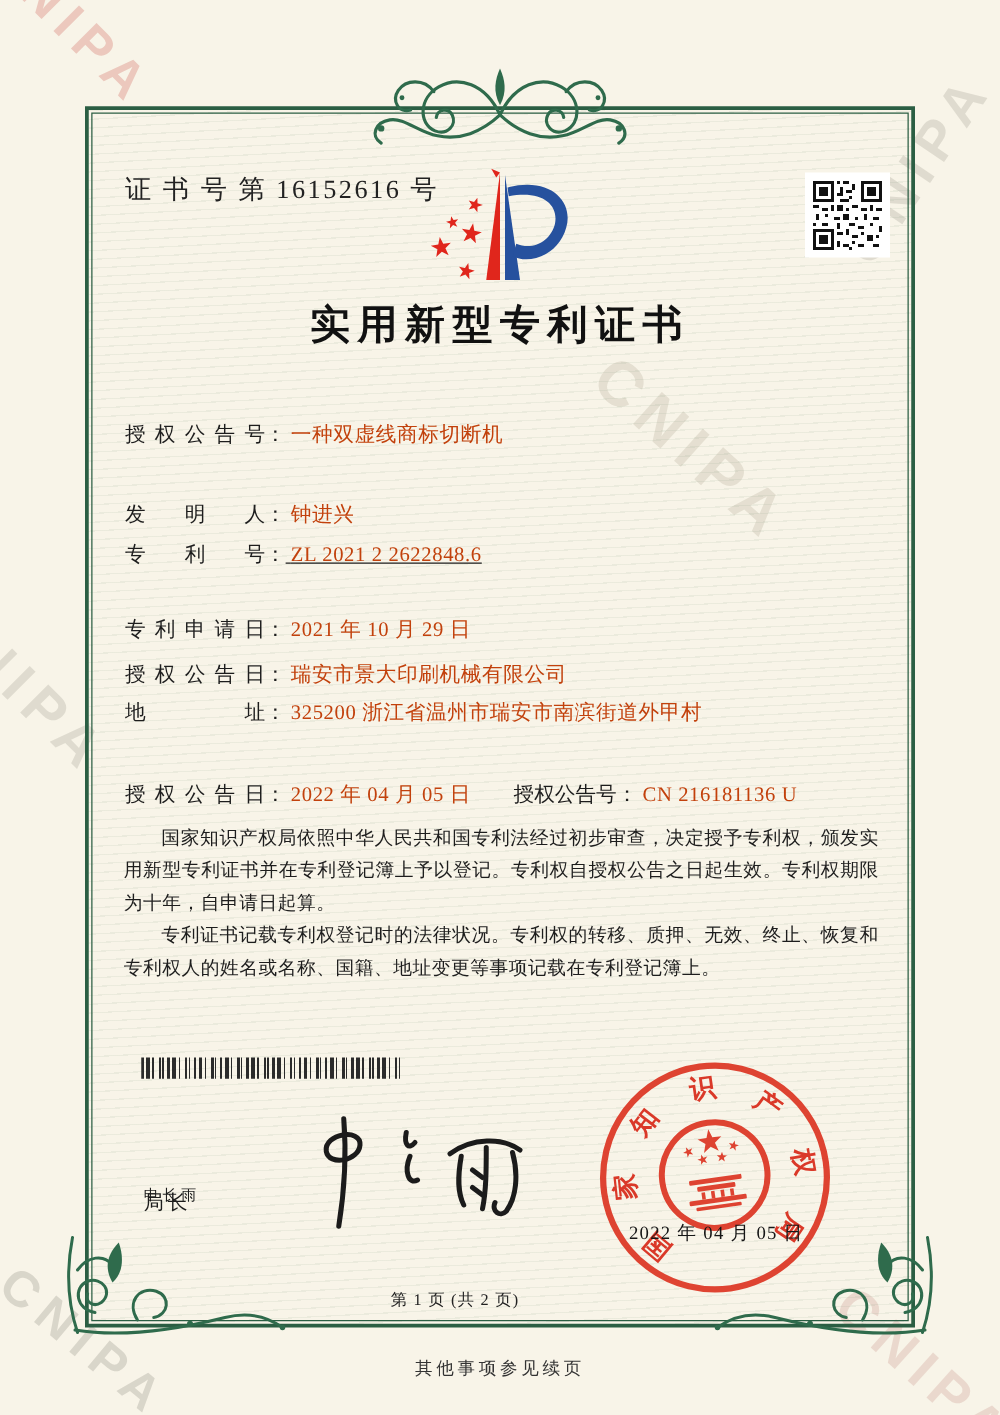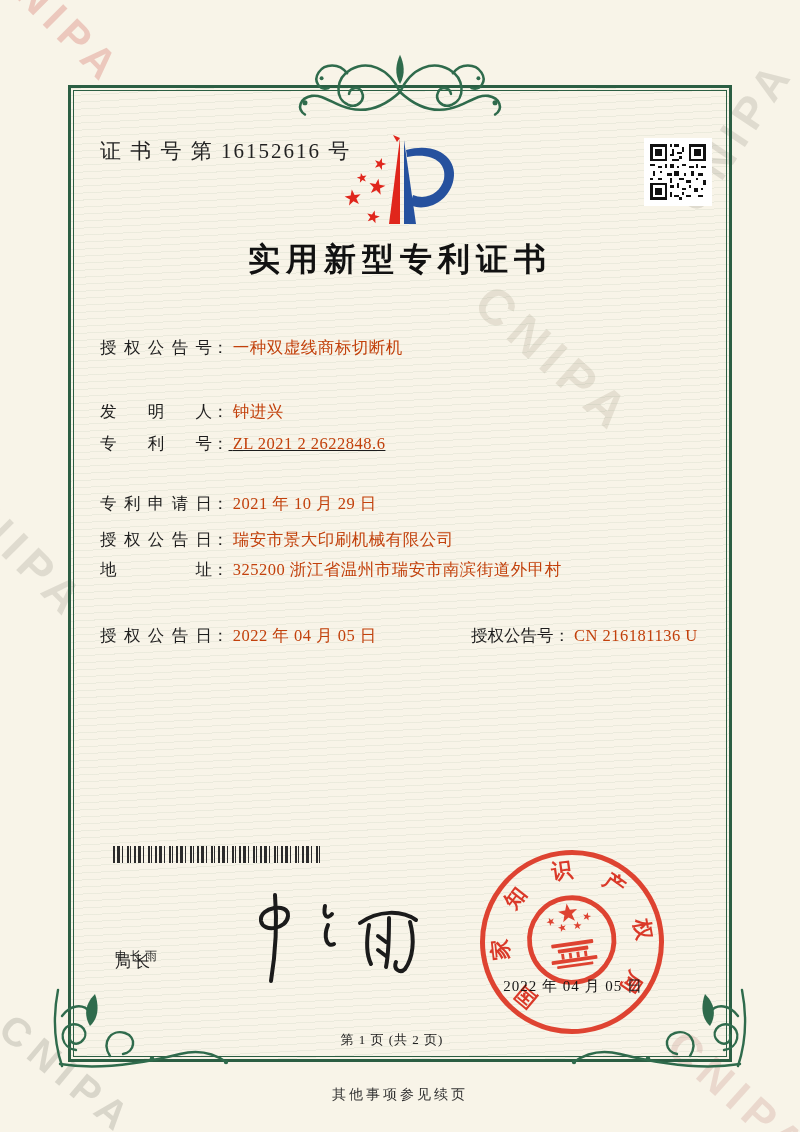--- a/index.html
+++ b/index.html
@@ -48,21 +48,21 @@
     font-size:32px;font-weight:bold;letter-spacing:6px;color:#111;
   }
   
   .frow{left:100px;width:620px;font-size:16.5px;white-space:nowrap;}
   .flabel{
     display:inline-block;width:112px;vertical-align:top;
     text-align:justify;text-align-last:justify;color:#1d1d1d;
   }
   .colon{display:inline-block;color:#1d1d1d;}
   .fvalue{color:#c2410c;letter-spacing:0.5px;}
-  .grant2{margin-left:90px;}
+  .grant2{margin-left:30px;}
   
   .paras{left:99px;top:658px;width:604px;}
   .paras p{
     margin:0;font-size:15px;line-height:26px;text-indent:2em;
     color:#1d1d1d;letter-spacing:0.4px;text-align:justify;
   }
   
   .barcode{
     left:113px;top:846px;width:207px;height:17px;
     background:repeating-linear-gradient(90deg,
@@ -87,21 +87,21 @@
   .seal-char{
     position:absolute;left:50%;top:50%;width:24px;height:24px;margin:-12px 0 0 -12px;
     text-align:center;font-size:21px;font-weight:bold;color:#d9301f;line-height:24px;
   }
   .seal-emblem{position:absolute;left:44px;top:42px;width:96px;height:96px;}
   .seal-date{
     left:488px;top:977px;width:170px;text-align:center;
     font-size:15px;letter-spacing:1px;color:#161616;z-index:5;
   }
   
-  .page-no{left:0;top:1031px;width:728px;text-align:center;font-size:13px;letter-spacing:1px;color:#222;padding-left:28px;}
+  .page-no{left:0;top:1031px;width:728px;text-align:center;font-size:13px;letter-spacing:1px;color:#222;}
   .cont-note{left:0;top:1086px;width:800px;text-align:center;font-size:14px;letter-spacing:3px;color:#333;font-family:Liberation Serif, serif;}
 </style>
 </head>
 <body>
 
 <div class="wm wm1">CNIPA</div>
 <div class="wm wm2">CNIPA</div>
 <div class="wm wm3">CNIPA</div>
 <div class="wm wm4">CNIPA</div>
 <div class="wm wm5">CNIPA</div>
@@ -266,20 +266,22 @@
 <div class="abs frow" style="top:625px;">
   <span class="flabel">授权公告日</span><span class="colon">：</span>
   <span class="fvalue">2022 年 04 月 05 日</span>
   <span class="grant2">
     <span>授权公告号</span><span class="colon">：</span>
     <span class="fvalue">CN 216181136 U</span>
   </span>
 </div>
 
 <div class="abs paras">
+  <p>国家知识产权局依照中华人民共和国专利法经过初步审查，决定授予专利权，颁发实用新型专利证书并在专利登记簿上予以登记。专利权自授权公告之日起生效。专利权期限为十年，自申请日起算。</p>
+  <p>专利证书记载专利权登记时的法律状况。专利权的转移、质押、无效、终止、恢复和专利权人的姓名或名称、国籍、地址变更等事项记载在专利登记簿上。</p>
 </div>
 
 <div class="abs barcode"></div>
 
 <div class="abs sig-title">局长</div>
 <div class="abs sig-name">申长雨</div>
 <svg class="abs sig-hand" viewBox="0 0 200 92">
   <g stroke="#1b1b1b" stroke-width="4" fill="none" stroke-linecap="round" stroke-linejoin="round">
     <path d="M33,29 C31,15 61,10 60,24 C59,37 35,41 33,29 Z"></path>
     <path d="M47,3 C49,28 48,58 43,89"></path>

